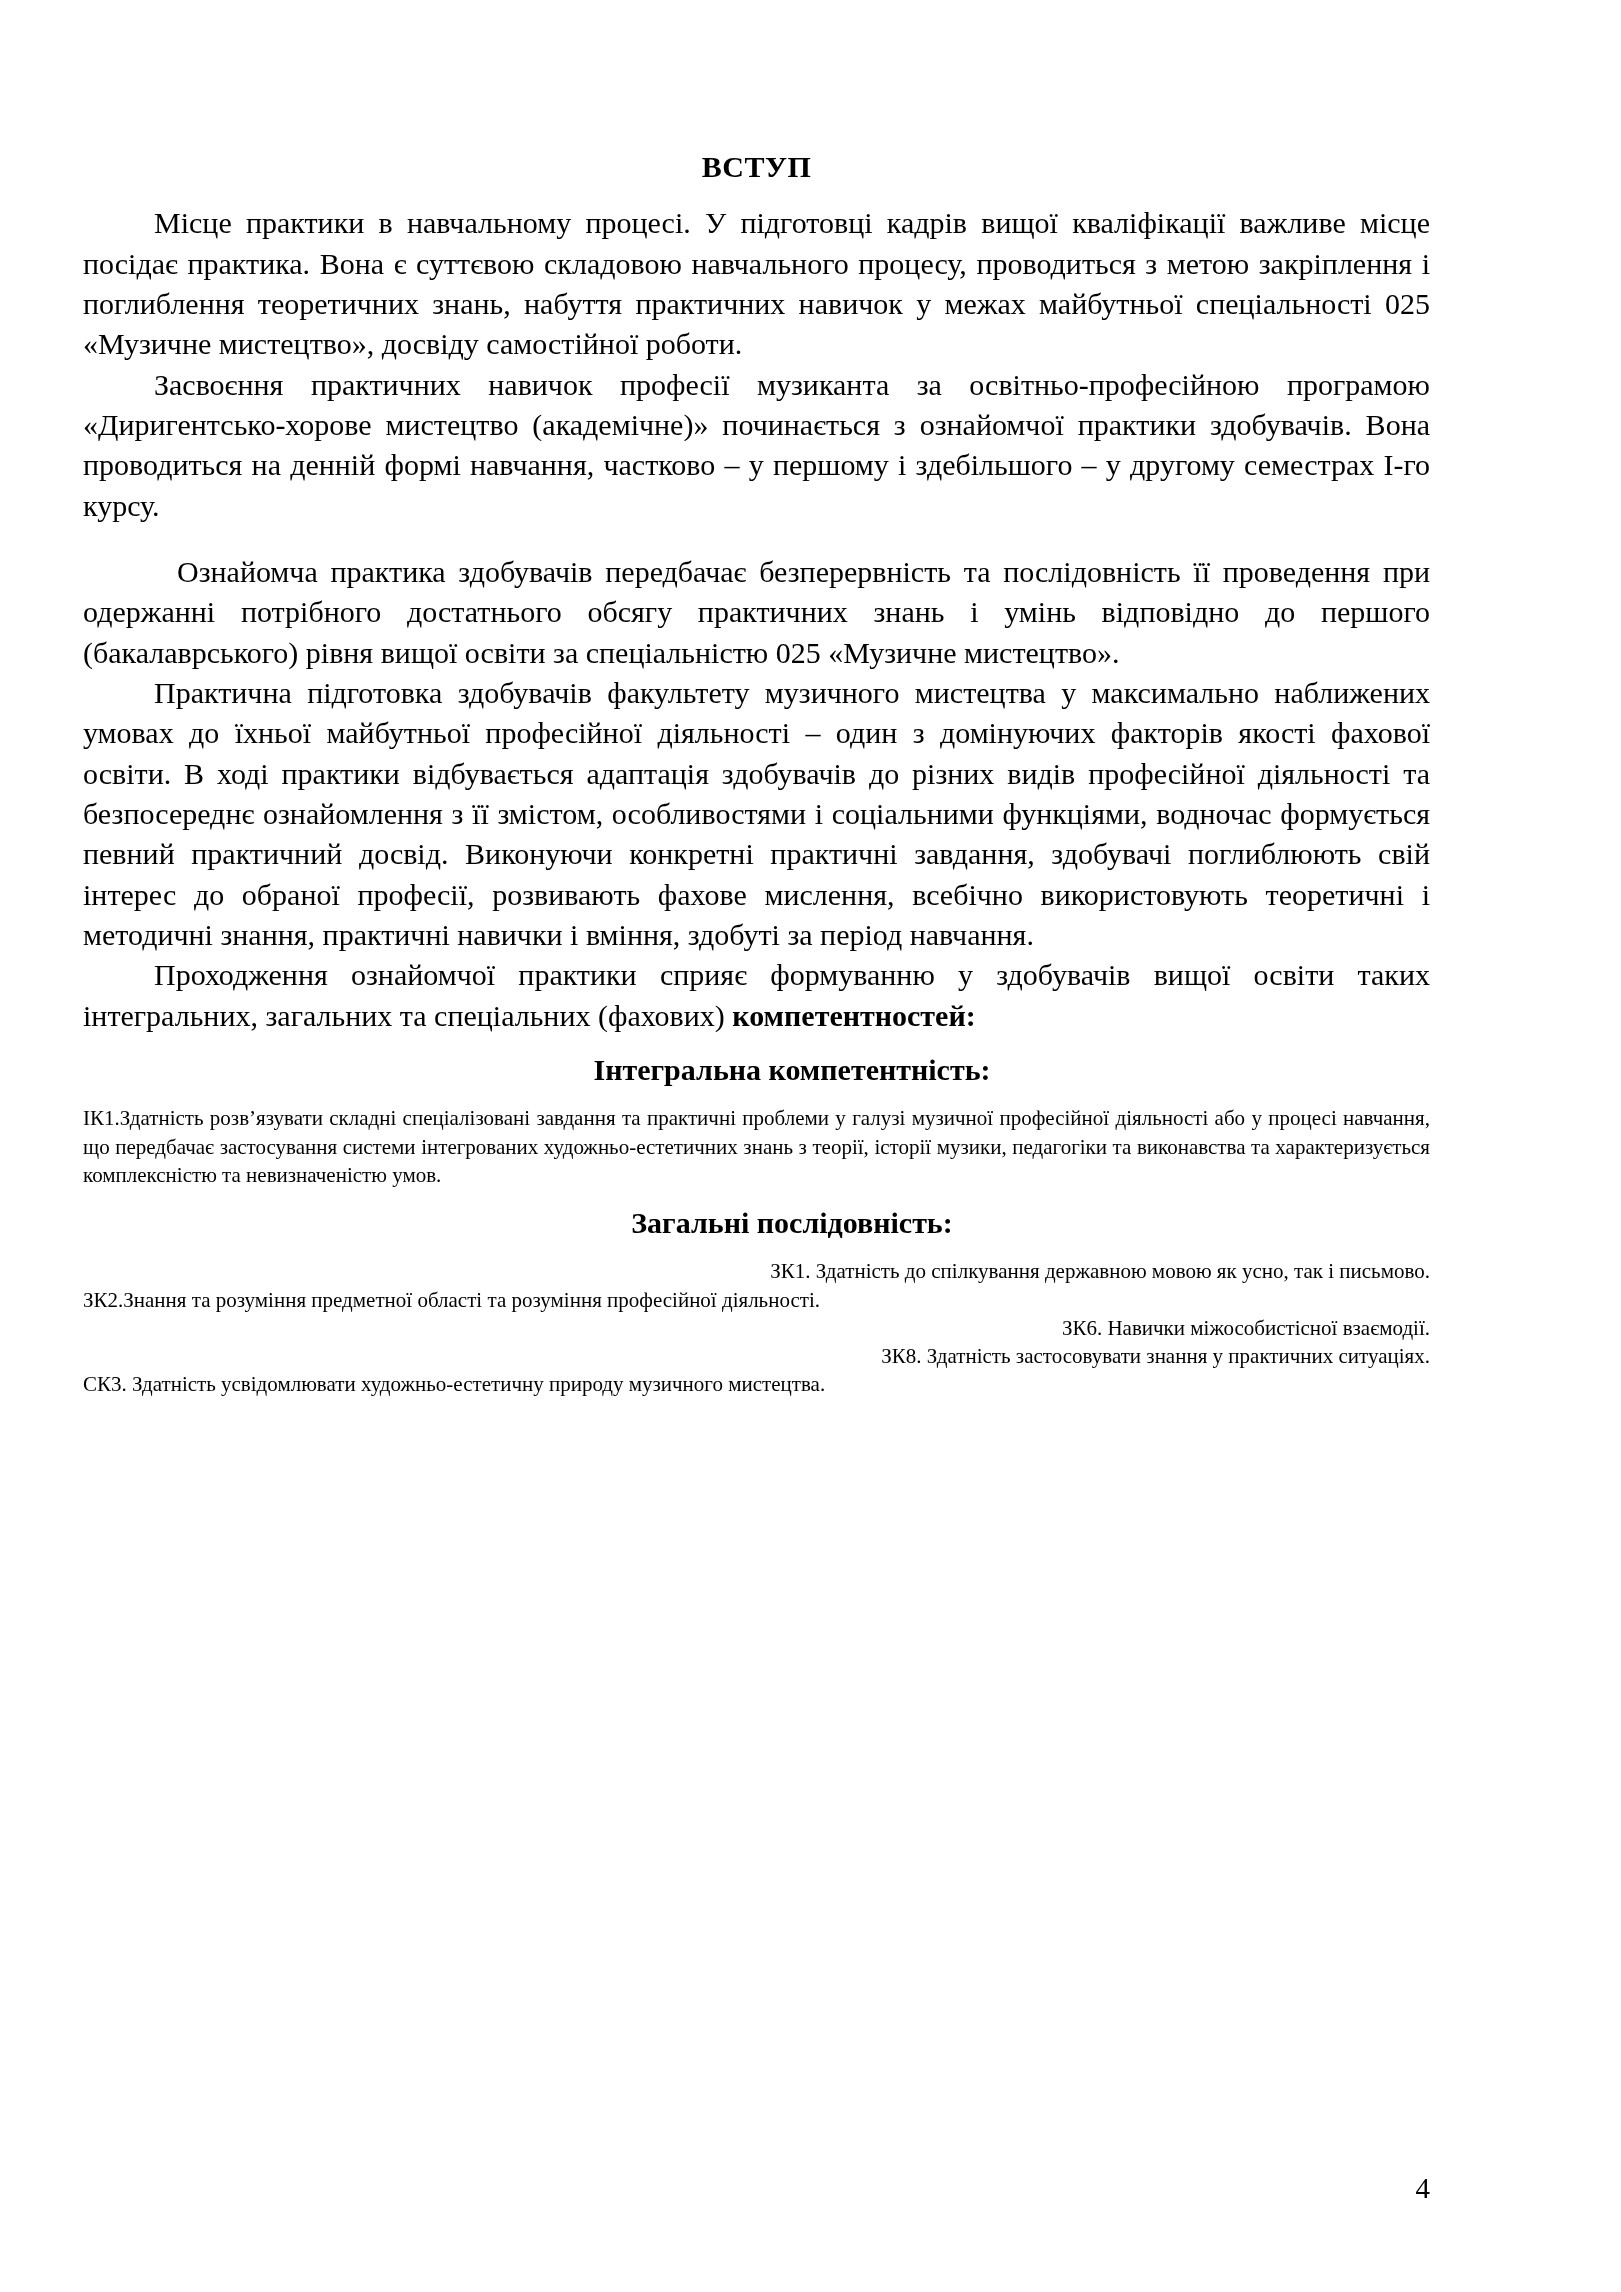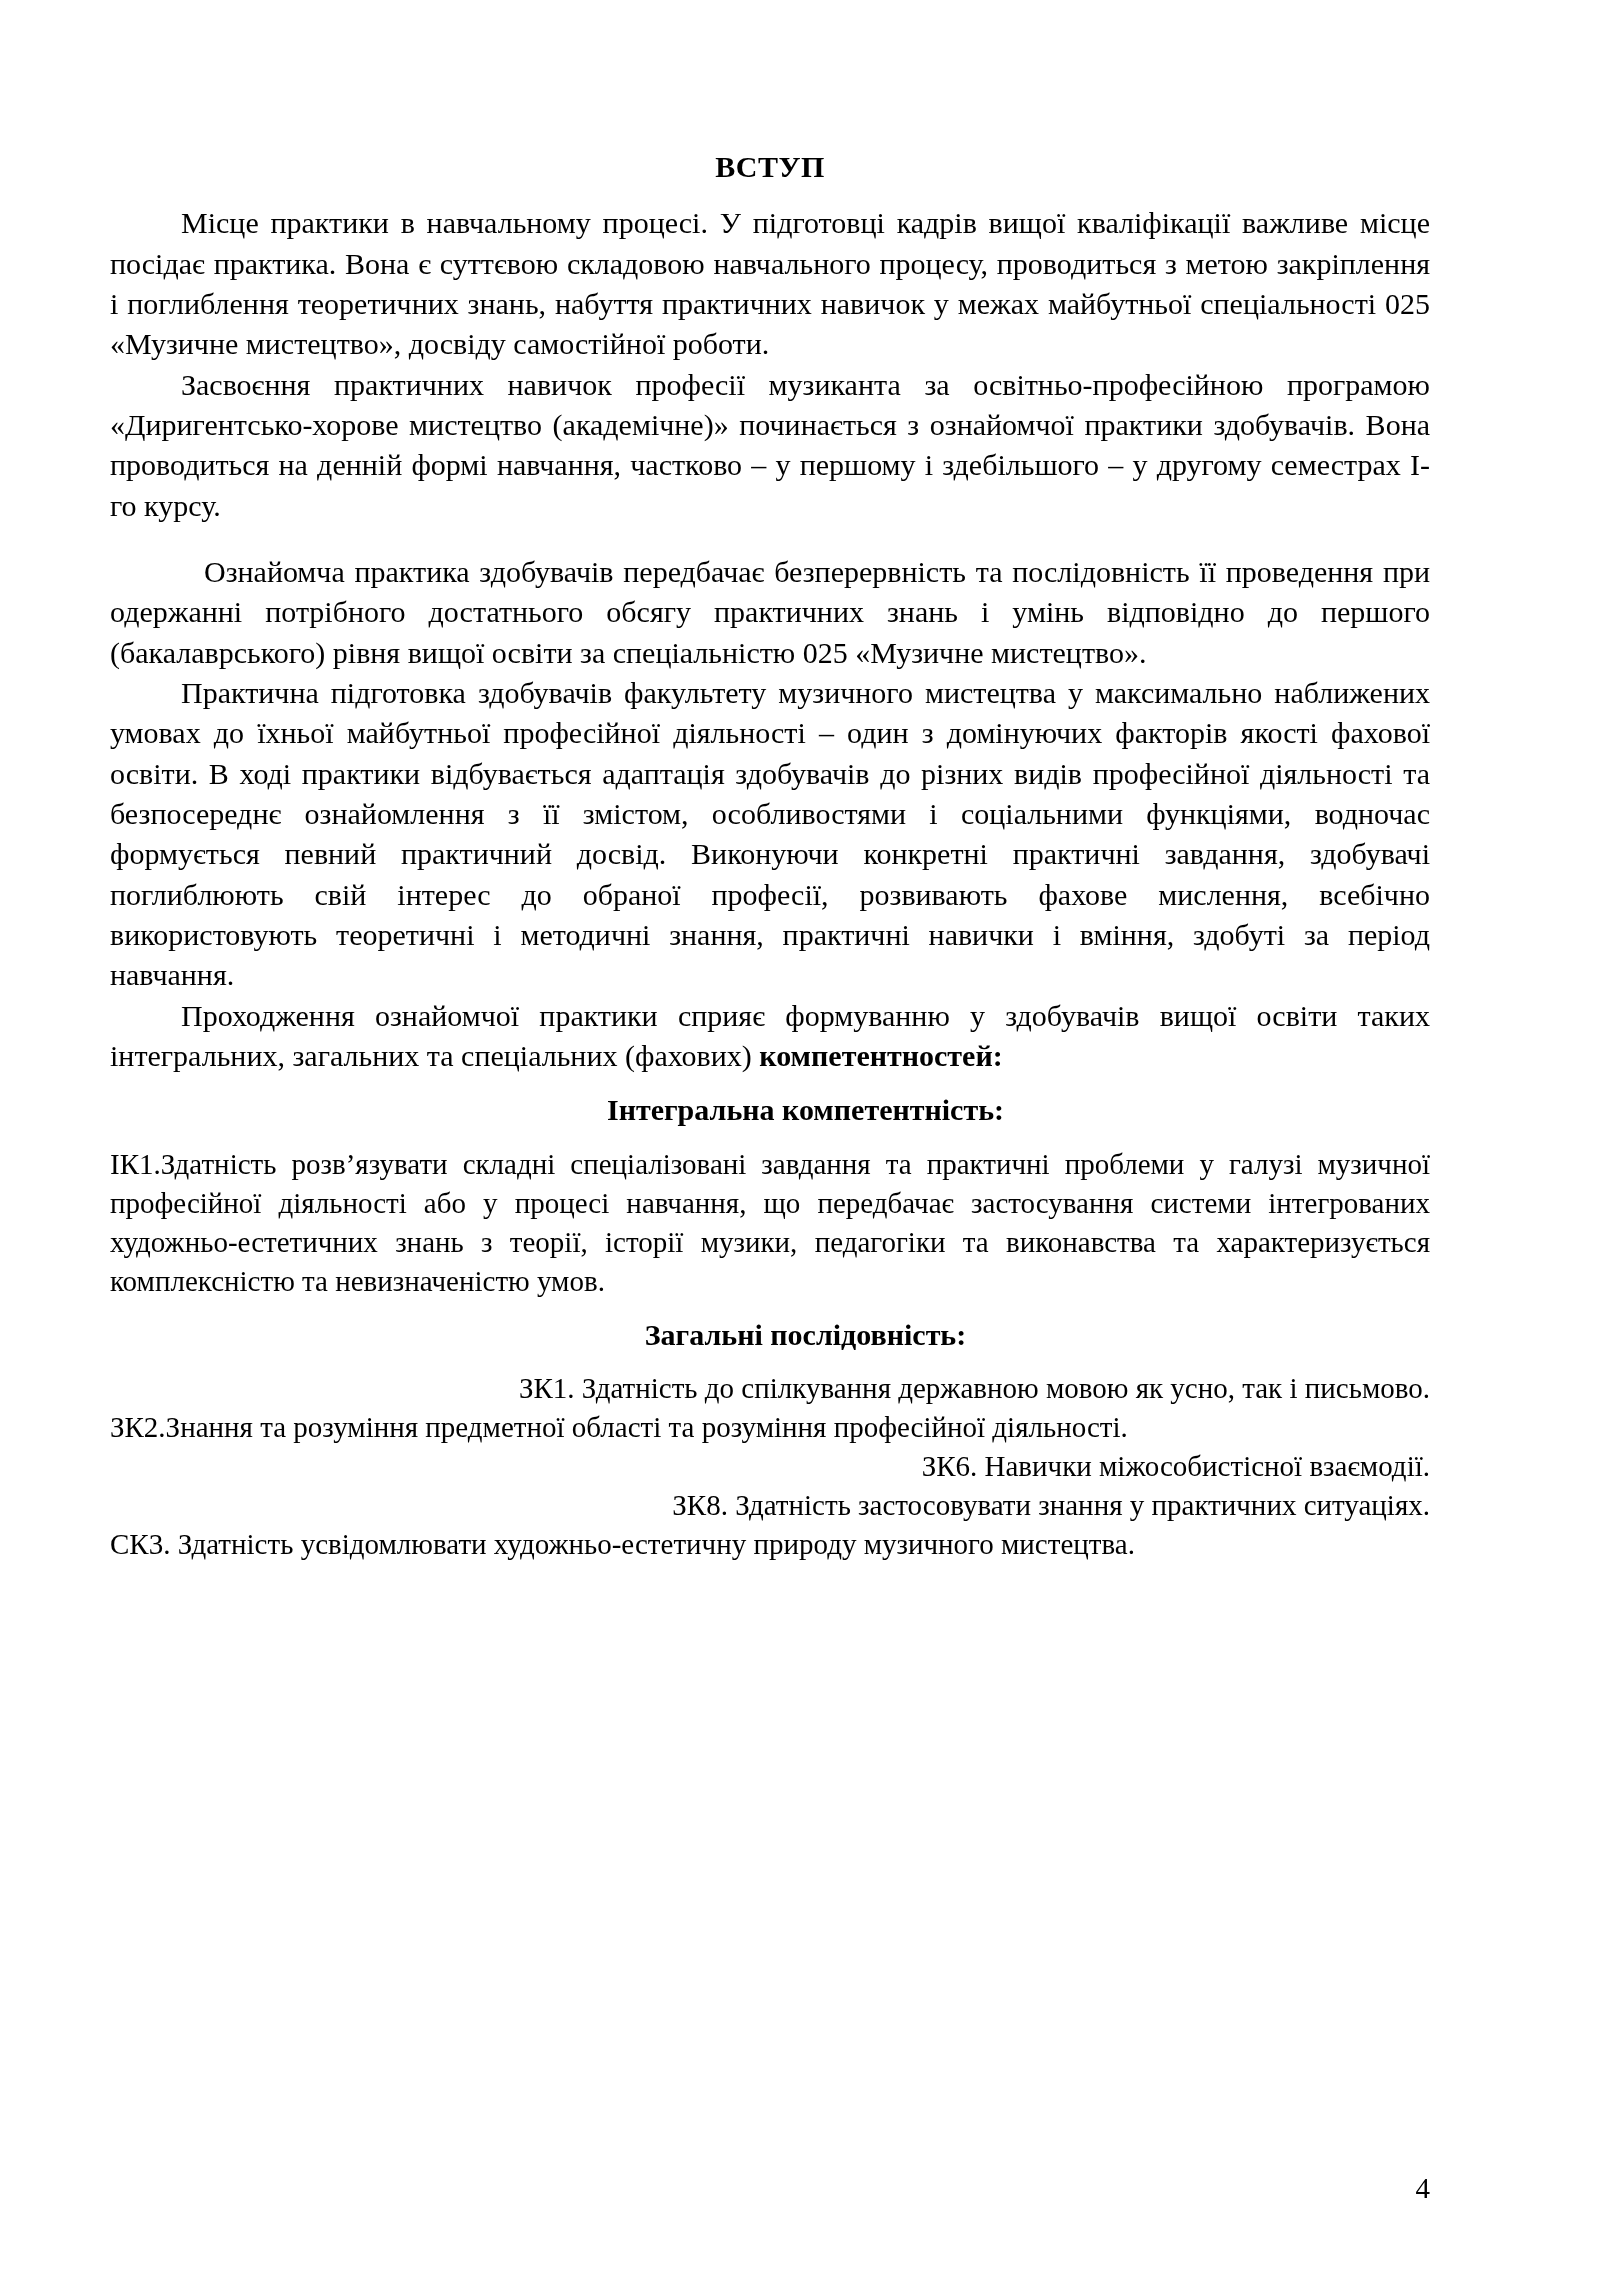--- a/index.html
+++ b/index.html
@@ -11,21 +11,21 @@
   body {
     font-family: "Liberation Serif", "DejaVu Serif", serif;
     color: #000000;
   }
   .page {
     position: relative;
     width: 1621px;
     height: 2293px;
     background: #ffffff;
     box-sizing: border-box;
-    padding: 147px 191px 59px 110px;
+    padding: 147px 191px 59px 83px;
     overflow: hidden;
   }
   .doc-title {
     text-align: center;
     font-weight: bold;
     font-size: 30px;
     letter-spacing: 0.5px;
     margin: 0 0 15.7px 0;
     line-height: 1.35;
   }
@@ -47,21 +47,21 @@
   }
   .subhead {
     font-size: 30px;
     line-height: 1.345;
     text-indent: 71px;
     font-weight: bold;
     margin: 14px;
     text-align: center;
   }
   .item {
-    font-size: 29px;
+    font-size: 21px;
     line-height: 1.345;
     text-align: justify;
     text-indent: 0;
     margin: 0;
   }
   .item-last {
     text-align: right;
   }
   .bold-inline {
     font-weight: bold;

